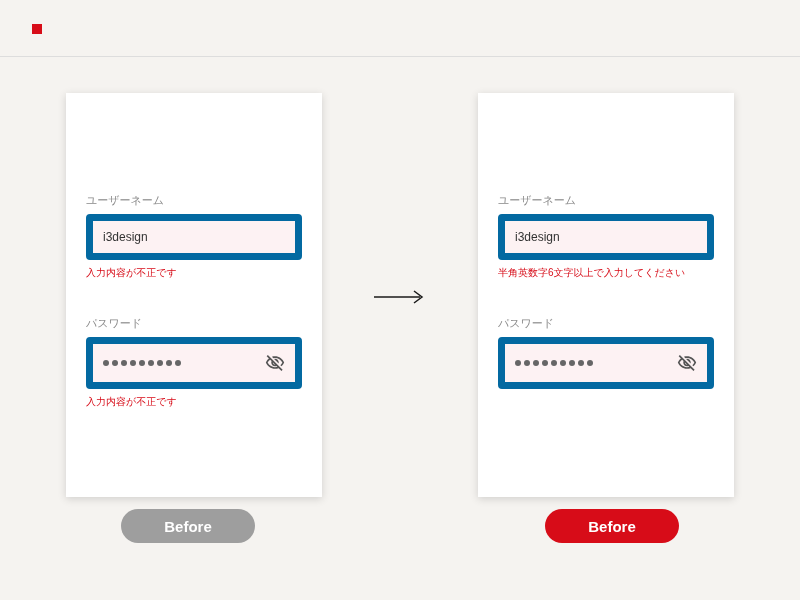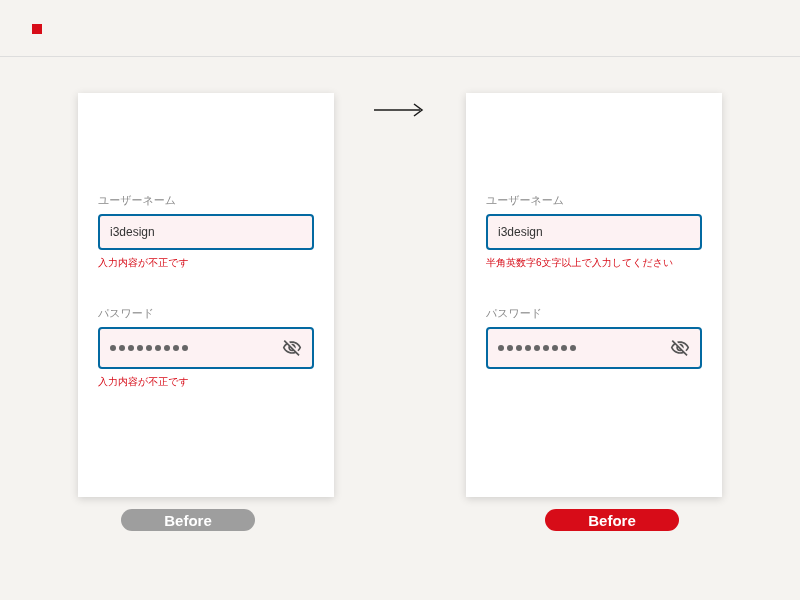--- a/index.html
+++ b/index.html
@@ -23,41 +23,42 @@
     }
     .header-title {
       font-size: 19px;
       font-weight: 700;
       color: #1a1a1a;
       margin-top: 8px;
       margin-left: 2px;
     }
     .content {
       display: flex;
+      align-items: center;
       justify-content: center;
-      gap: 40px;
+      gap: 52px;
       padding: 36px 60px 0 60px;
     }
     .card {
       background: #fff;
       width: 256px;
       height: 404px;
       box-shadow: 0 2px 8px rgba(0,0,0,0.15);
       padding: 100px 20px 20px 20px;
       position: relative;
     }
     .field-group { margin-bottom: 36px; }
     .field-label {
       font-size: 11px;
       color: #888;
       margin-bottom: 6px;
     }
     .field-input {
       width: 100%;
-      border: 2px solid #0369a1;
+      border: 7px solid #0369a1;
       border-radius: 4px;
       background: #fdf2f3;
       padding: 9px 10px;
       font-size: 12px;
       color: #333;
       display: flex;
       align-items: center;
       justify-content: space-between;
     }
     .field-input-text { color: #333; }
@@ -89,21 +90,21 @@
       justify-content: space-between;
       padding: 12px 60px 0 60px;
     }
     .badge-wrap {
       width: 256px;
       display: flex;
       justify-content: center;
     }
     .badge {
       width: 134px;
-      height: 22px;
+      height: 34px;
       border-radius: 17px;
       display: flex;
       align-items: center;
       justify-content: center;
       font-size: 15px;
       font-weight: 700;
       color: #fff;
     }
     .badge-before { background: #9e9e9e; }
     .badge-after { background: #d70c18; }

